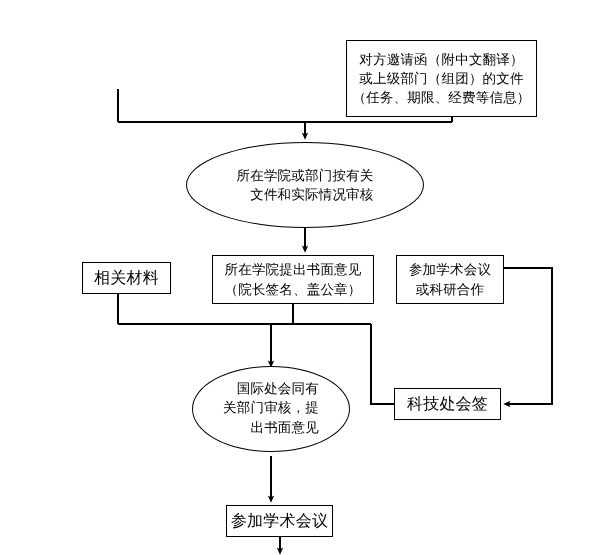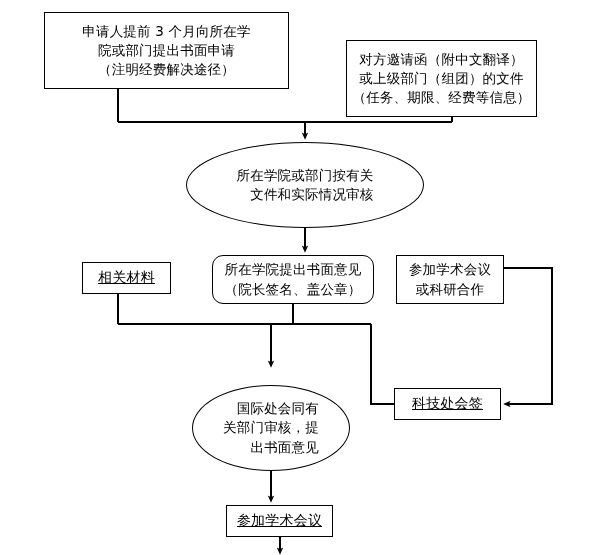--- a/index.html
+++ b/index.html
@@ -42,21 +42,21 @@
     border-radius: 50%;
     text-align: right;
   }
   .node .txt {
     display: block;
     white-space: pre-line;
     line-height: 1.42;
     font-size: 13.5px;
     letter-spacing: 0.2px;
   }
-  .node.small .txt { font-size: 14px; text-decoration: underline; }
+  .node.small .txt { font-size: 16px; }
 </style>
 </head>
 <body>
 
 <div id="flow-root">
 
   <svg id="flow-svg" viewBox="0 0 611 555" xmlns="http://www.w3.org/2000/svg">
     <defs>
       <marker id="arrowhead" markerWidth="9" markerHeight="9" refX="4.2" refY="4" orient="auto" markerUnits="userSpaceOnUse">
         <path d="M0.6,0.8 L8.0,4 L0.6,7.2 L2.4,4 Z" fill="#000000"></path>
@@ -83,52 +83,47 @@
       <path d="M371,324 L371,404 L394,404"></path>
 
       <path d="M504,268 L552,268 L552,404 L507,404" marker-end="url(#arrowhead)"></path>
 
       <path d="M271,456 L271,499" marker-end="url(#arrowhead)"></path>
 
       <path d="M280,537 L280,551" marker-end="url(#arrowhead)"></path>
     </g>
   </svg>
 
-  <div class="node rect" style="left:44px; top:12px; width:245px; height:77px;">
-    <span class="txt">申请人提前 3 个月向所在学
-院或部门提出书面申请
-（注明经费解决途径）</span>
-  </div>
 
   <div class="node rect" style="left:346px; top:12px; width:191px; height:77px;margin-top:28px;">
     <span class="txt">对方邀请函（附中文翻译）
 或上级部门（组团）的文件
 （任务、期限、经费等信息）</span>
   </div>
 
   <div class="node ellipse" style="left:186px; top:142px; width:238px; height:86px;">
     <span class="txt">所在学院或部门按有关
 文件和实际情况审核</span>
   </div>
 
   <div class="node rect small" style="left:82px; top:262px; width:89px; height:32px;">
     <span class="txt">相关材料</span>
   </div>
 
-  <div class="node rect" style="left:212px; top:255px; width:162px; height:49px;border-radius:11px;">
+  <div class="node rect" style="left:212px; top:255px; width:162px; height:49px;">
     <span class="txt">所在学院提出书面意见
 （院长签名、盖公章）</span>
   </div>
 
   <div class="node rect" style="left:396px; top:255px; width:108px; height:49px;justify-content:center;">
     <span class="txt">参加学术会议
 或科研合作</span>
   </div>
 
-  <div class="node ellipse" style="left:192px; top:385px; width:158px; height:86px;">
+  <div class="node ellipse" style="left:192px; top:366px; width:158px; height:86px;font-family:Liberation Mono, monospace;">
     <span class="txt">国际处会同有
 关部门审核，提
 出书面意见</span>
   </div>
 
   <div class="node rect small" style="left:394px; top:388px; width:107px; height:32px;">
     <span class="txt">科技处会签</span>
   </div>
 
   <div class="node rect small" style="left:226px; top:505px; width:107px; height:32px;">

